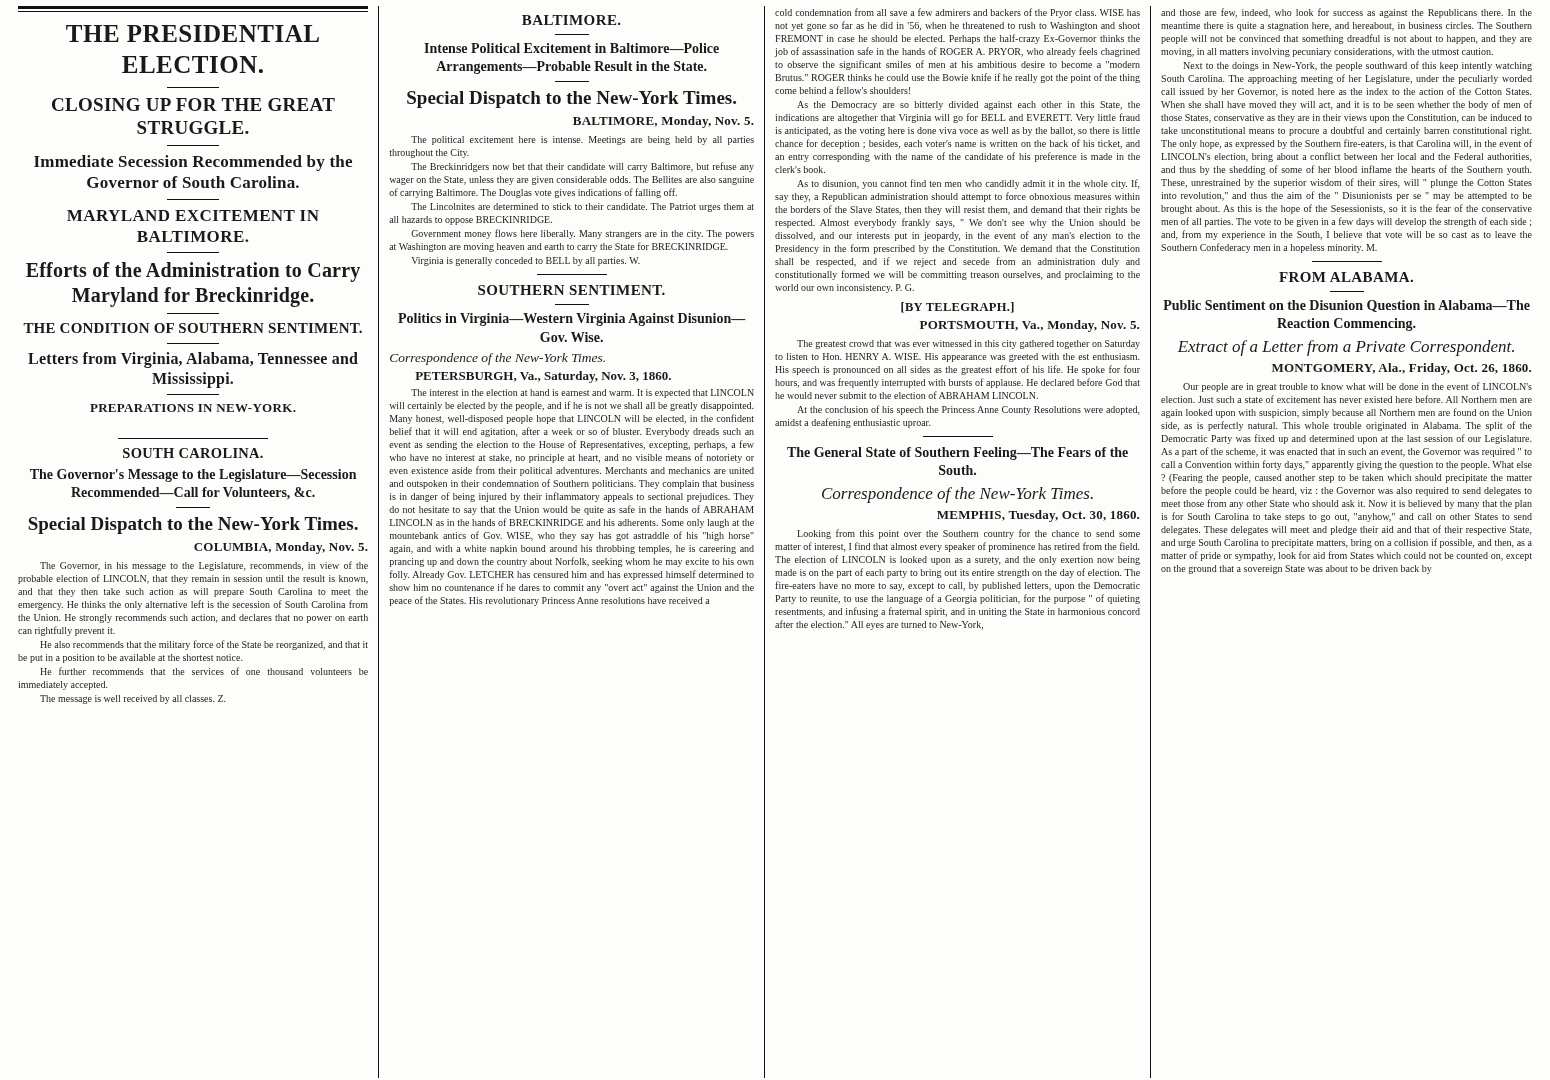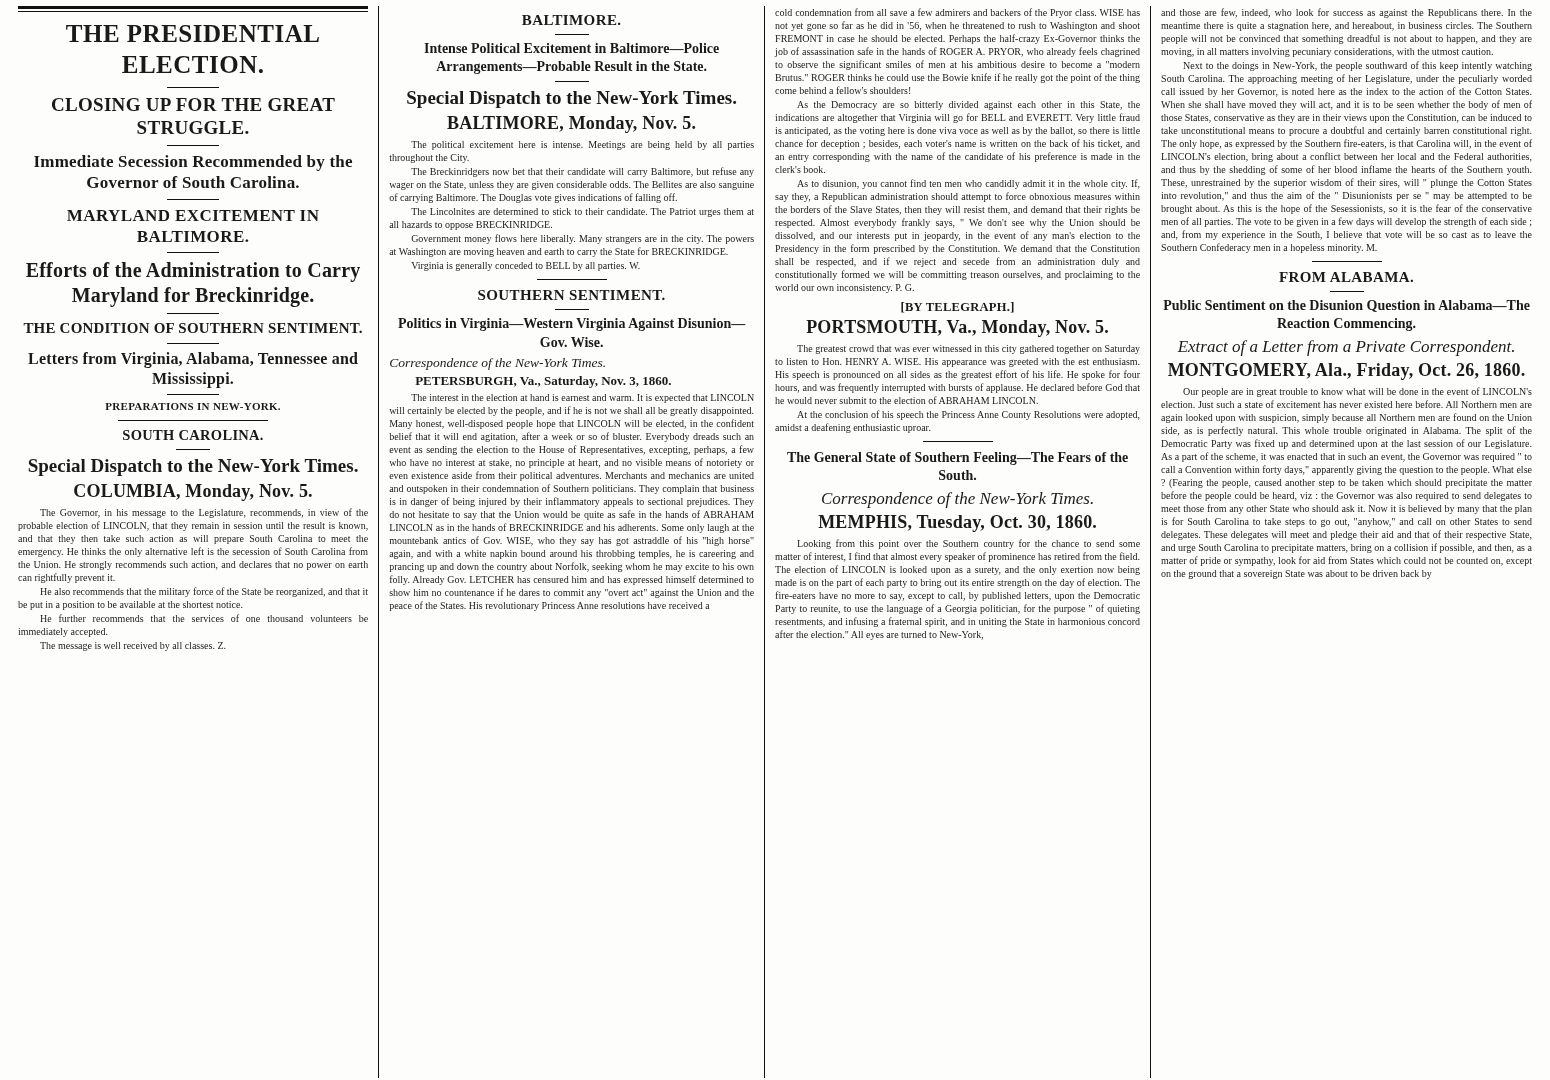--- a/index.html
+++ b/index.html
@@ -42,21 +42,21 @@
     margin:0;
     line-height:1.25;
   }
   .hl1{font-size:25px;letter-spacing:.5px;margin:6px 0 6px;}
   .hl2{font-size:19px;margin:4px 0 4px;letter-spacing:.3px;}
   .hl3{font-size:17px;margin:4px 0 4px;}
   .hl4{font-size:17px;margin:4px 0 4px;letter-spacing:.4px;}
   .hl5{font-size:20px;margin:4px 0 4px;}
   .hl6{font-size:15px;margin:4px 0 4px;letter-spacing:.2px;}
   .hl7{font-size:16px;margin:4px 0 4px;}
-  .hl8{font-size:11px;margin:4px 0 6px;letter-spacing:.3px;}
+  .hl8{font-size:13px;margin:4px 0 22px;letter-spacing:.3px;}
   .sep{
     width:52px;height:0;border-top:1.5px solid #111;
     margin:5px auto 5px auto;
   }
   .sep-wide{
     width:150px;height:0;border-top:1.5px solid #111;
     margin:6px auto 6px auto;
   }
   .sep-short{
     width:34px;height:0;border-top:1.5px solid #111;
@@ -68,21 +68,21 @@
   }
   .subhead2{
     text-align:center;font-weight:bold;font-size:14px;
     line-height:1.3;margin:4px 0 3px;
   }
   .dispatch{
     text-align:center;font-weight:bold;font-size:19px;
     margin:5px 0 4px;
   }
   .dateline{
-    text-align:center;font-weight:bold;font-size:18px;
+    text-align:right;font-weight:bold;font-size:13px;
     letter-spacing:.2px;margin:0 0 4px;
   }
   .dateline-left{
     font-weight:bold;font-size:13px;margin:2px 0 2px;
     text-indent:26px;
   }
   .italic-c{
     text-align:center;font-style:italic;font-size:17px;margin:4px 0 3px;
   }
   .italic-l{
@@ -130,20 +130,21 @@
       <h2 class="hl hl5">Efforts of the Administration to Carry Maryland for Breckinridge.</h2>
       <div class="sep"></div>
       <h2 class="hl hl6">THE CONDITION OF SOUTHERN SENTIMENT.</h2>
       <div class="sep"></div>
       <h2 class="hl hl7">Letters from Virginia, Alabama, Tennessee and Mississippi.</h2>
       <div class="sep"></div>
       <h2 class="hl hl8">PREPARATIONS IN NEW-YORK.</h2>
       <div class="sep-wide"></div>
 
       <div class="subhead">SOUTH CAROLINA.</div>
+      <div class="subhead2">The Governor's Message to the Legislature—Secession Recommended—Call for Volunteers, &amp;c.</div>
       <div class="sep-short"></div>
       <div class="dispatch">Special Dispatch to the New-York Times.</div>
       <div class="dateline">COLUMBIA, Monday, Nov. 5.</div>
 
       <p class="body">The Governor, in his message to the Legislature, recommends, in view of the probable election of LINCOLN, that they remain in session until the result is known, and that they then take such action as will prepare South Carolina to meet the emergency. He thinks the only alternative left is the secession of South Carolina from the Union. He strongly recommends such action, and declares that no power on earth can rightfully prevent it.</p>
       <p class="body">He also recommends that the military force of the State be reorganized, and that it be put in a position to be available at the shortest notice.</p>
       <p class="body">He further recommends that the services of one thousand volunteers be immediately accepted.</p>
       <p class="body">The message is well received by all classes.   Z.</p>
     </div>
 

